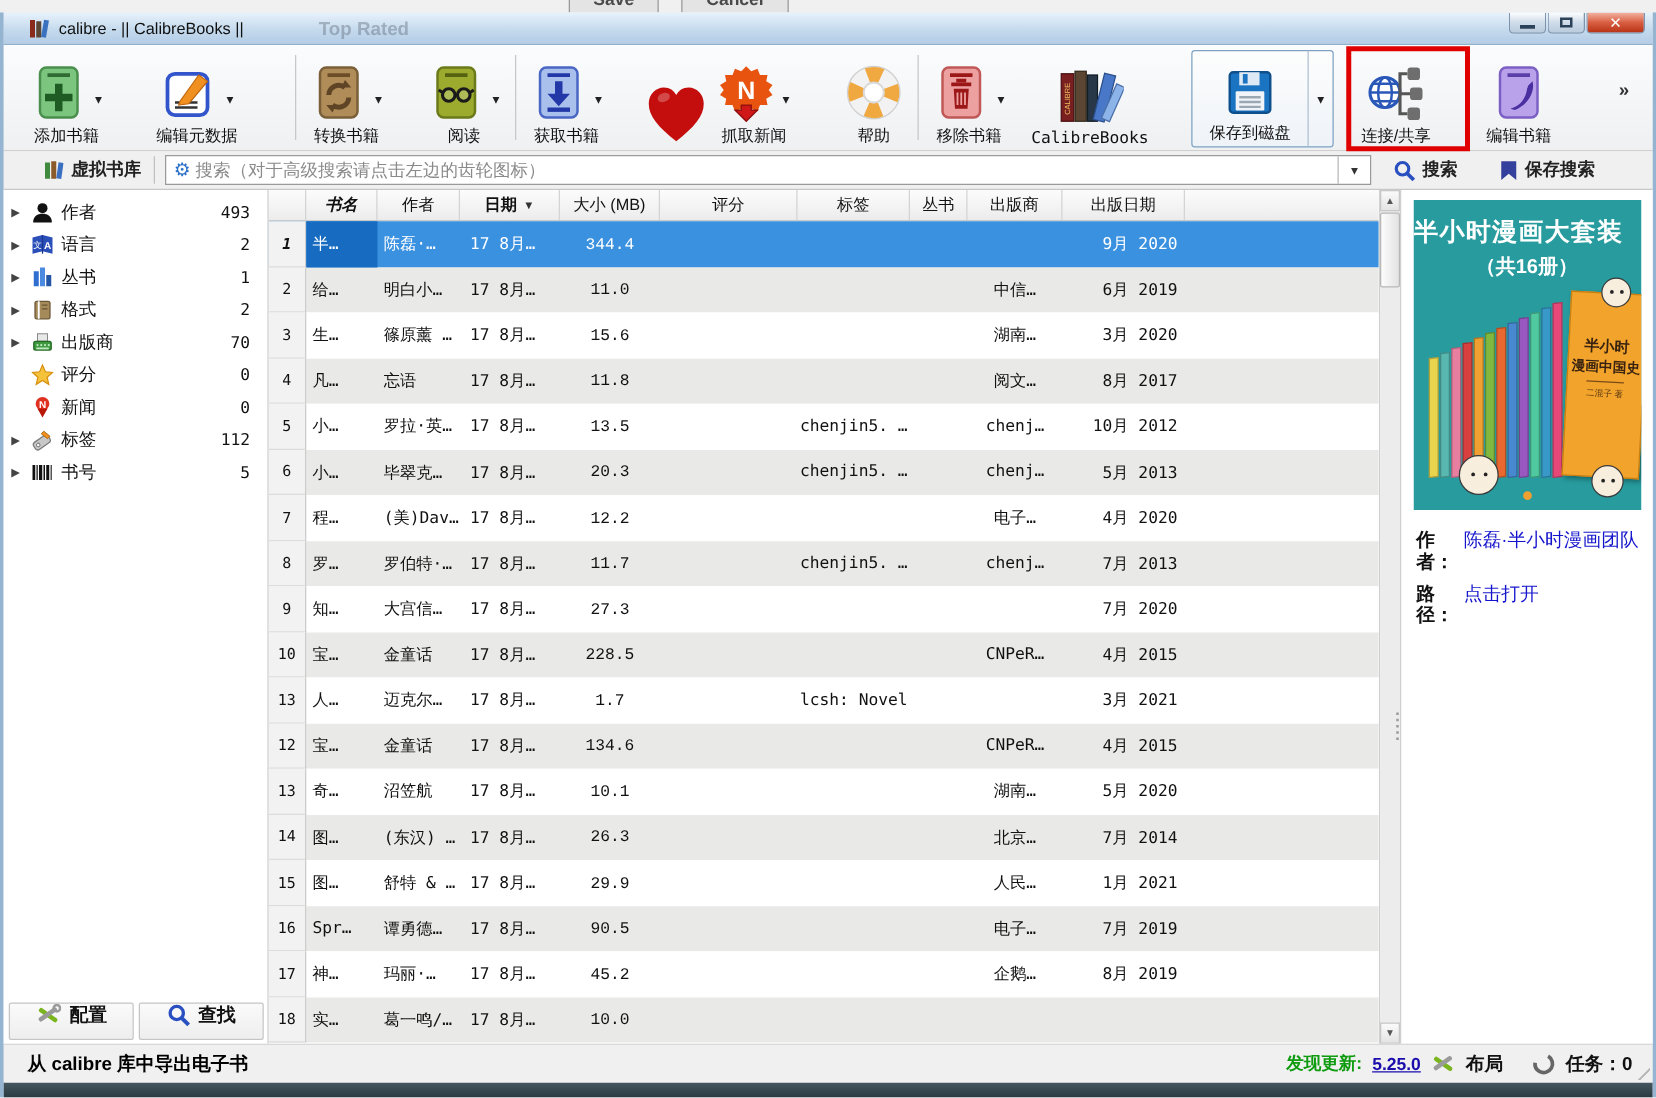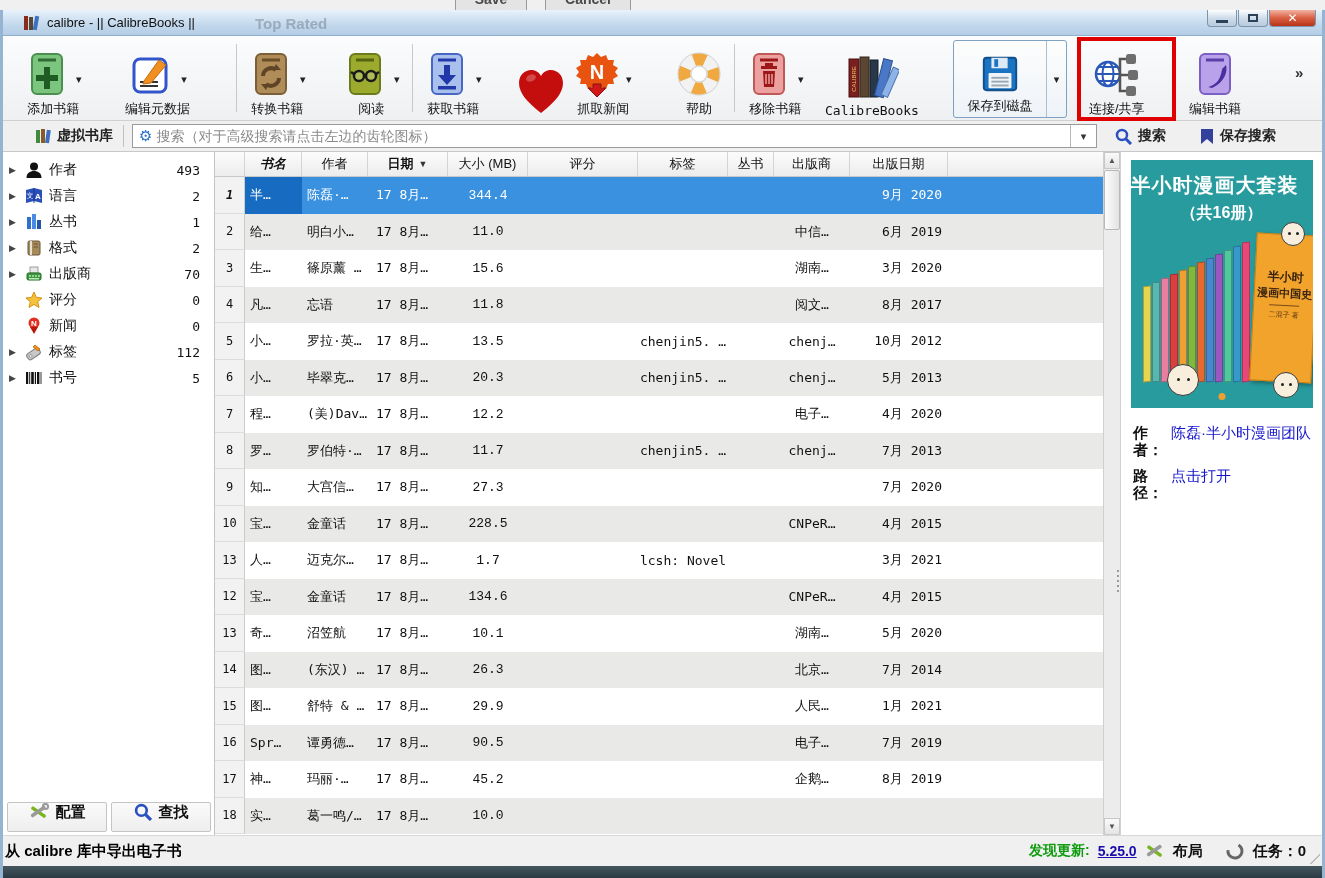--- a/index.html
+++ b/index.html
@@ -113,21 +113,21 @@
   .face i { position:absolute; width:3px; height:3px; background:#222; border-radius:50%; }
   .pubdot { position:absolute; bottom:8px; left:50%; transform:translateX(-50%); width:7px; height:7px; border-radius:50%; background:#f0a030; }
   .details { padding:16px 0 0 12px; }
   .dfield { display:flex; margin-bottom:8px; }
   .dlabel { width:30px; font-size:15px; font-weight:bold; color:#111; line-height:1.15; }
   .dvalue { flex:1; font-size:15px; color:#1414cc; line-height:1.2; padding-left:8px; cursor:pointer; }
   .splitdots { position:absolute; left:-4px; top:418px; width:5px; display:flex; flex-direction:column; gap:3px; }
   .splitdots i { width:2px; height:2px; background:#9a9a9a; }
 
   
-  .statusbar { position:relative; height:31px; background:#f0f0f0; border-top:1px solid #d8d8d8; display:flex; align-items:center; padding:0 2px; }
+  .statusbar { position:relative; height:31px; background:#f0f0f0; border-top:1px solid #d8d8d8; display:flex; align-items:center; padding:0 19px; }
   .status-msg { font-size:15px; font-weight:bold; color:#000; }
   .status-right { position:absolute; right:16px; display:flex; align-items:center; gap:8px; }
   .upd-label { font-size:14px; font-weight:bold; color:#0f9b0f; }
   .upd-ver { font-size:14px; font-weight:bold; color:#1a0dab; text-decoration:underline; cursor:pointer; }
   .layout-label, .jobs-label { font-size:15px; font-weight:bold; color:#111; cursor:pointer; }
   .grip { position:absolute; right:2px; bottom:2px; width:10px; height:10px; background:
     linear-gradient(135deg, transparent 50%, #bbb 50%, #bbb 60%, transparent 60%); }
   .bottom-edge { height:12px; background:linear-gradient(#44565f,#2b3a42); }
 
   svg { display:block; }

